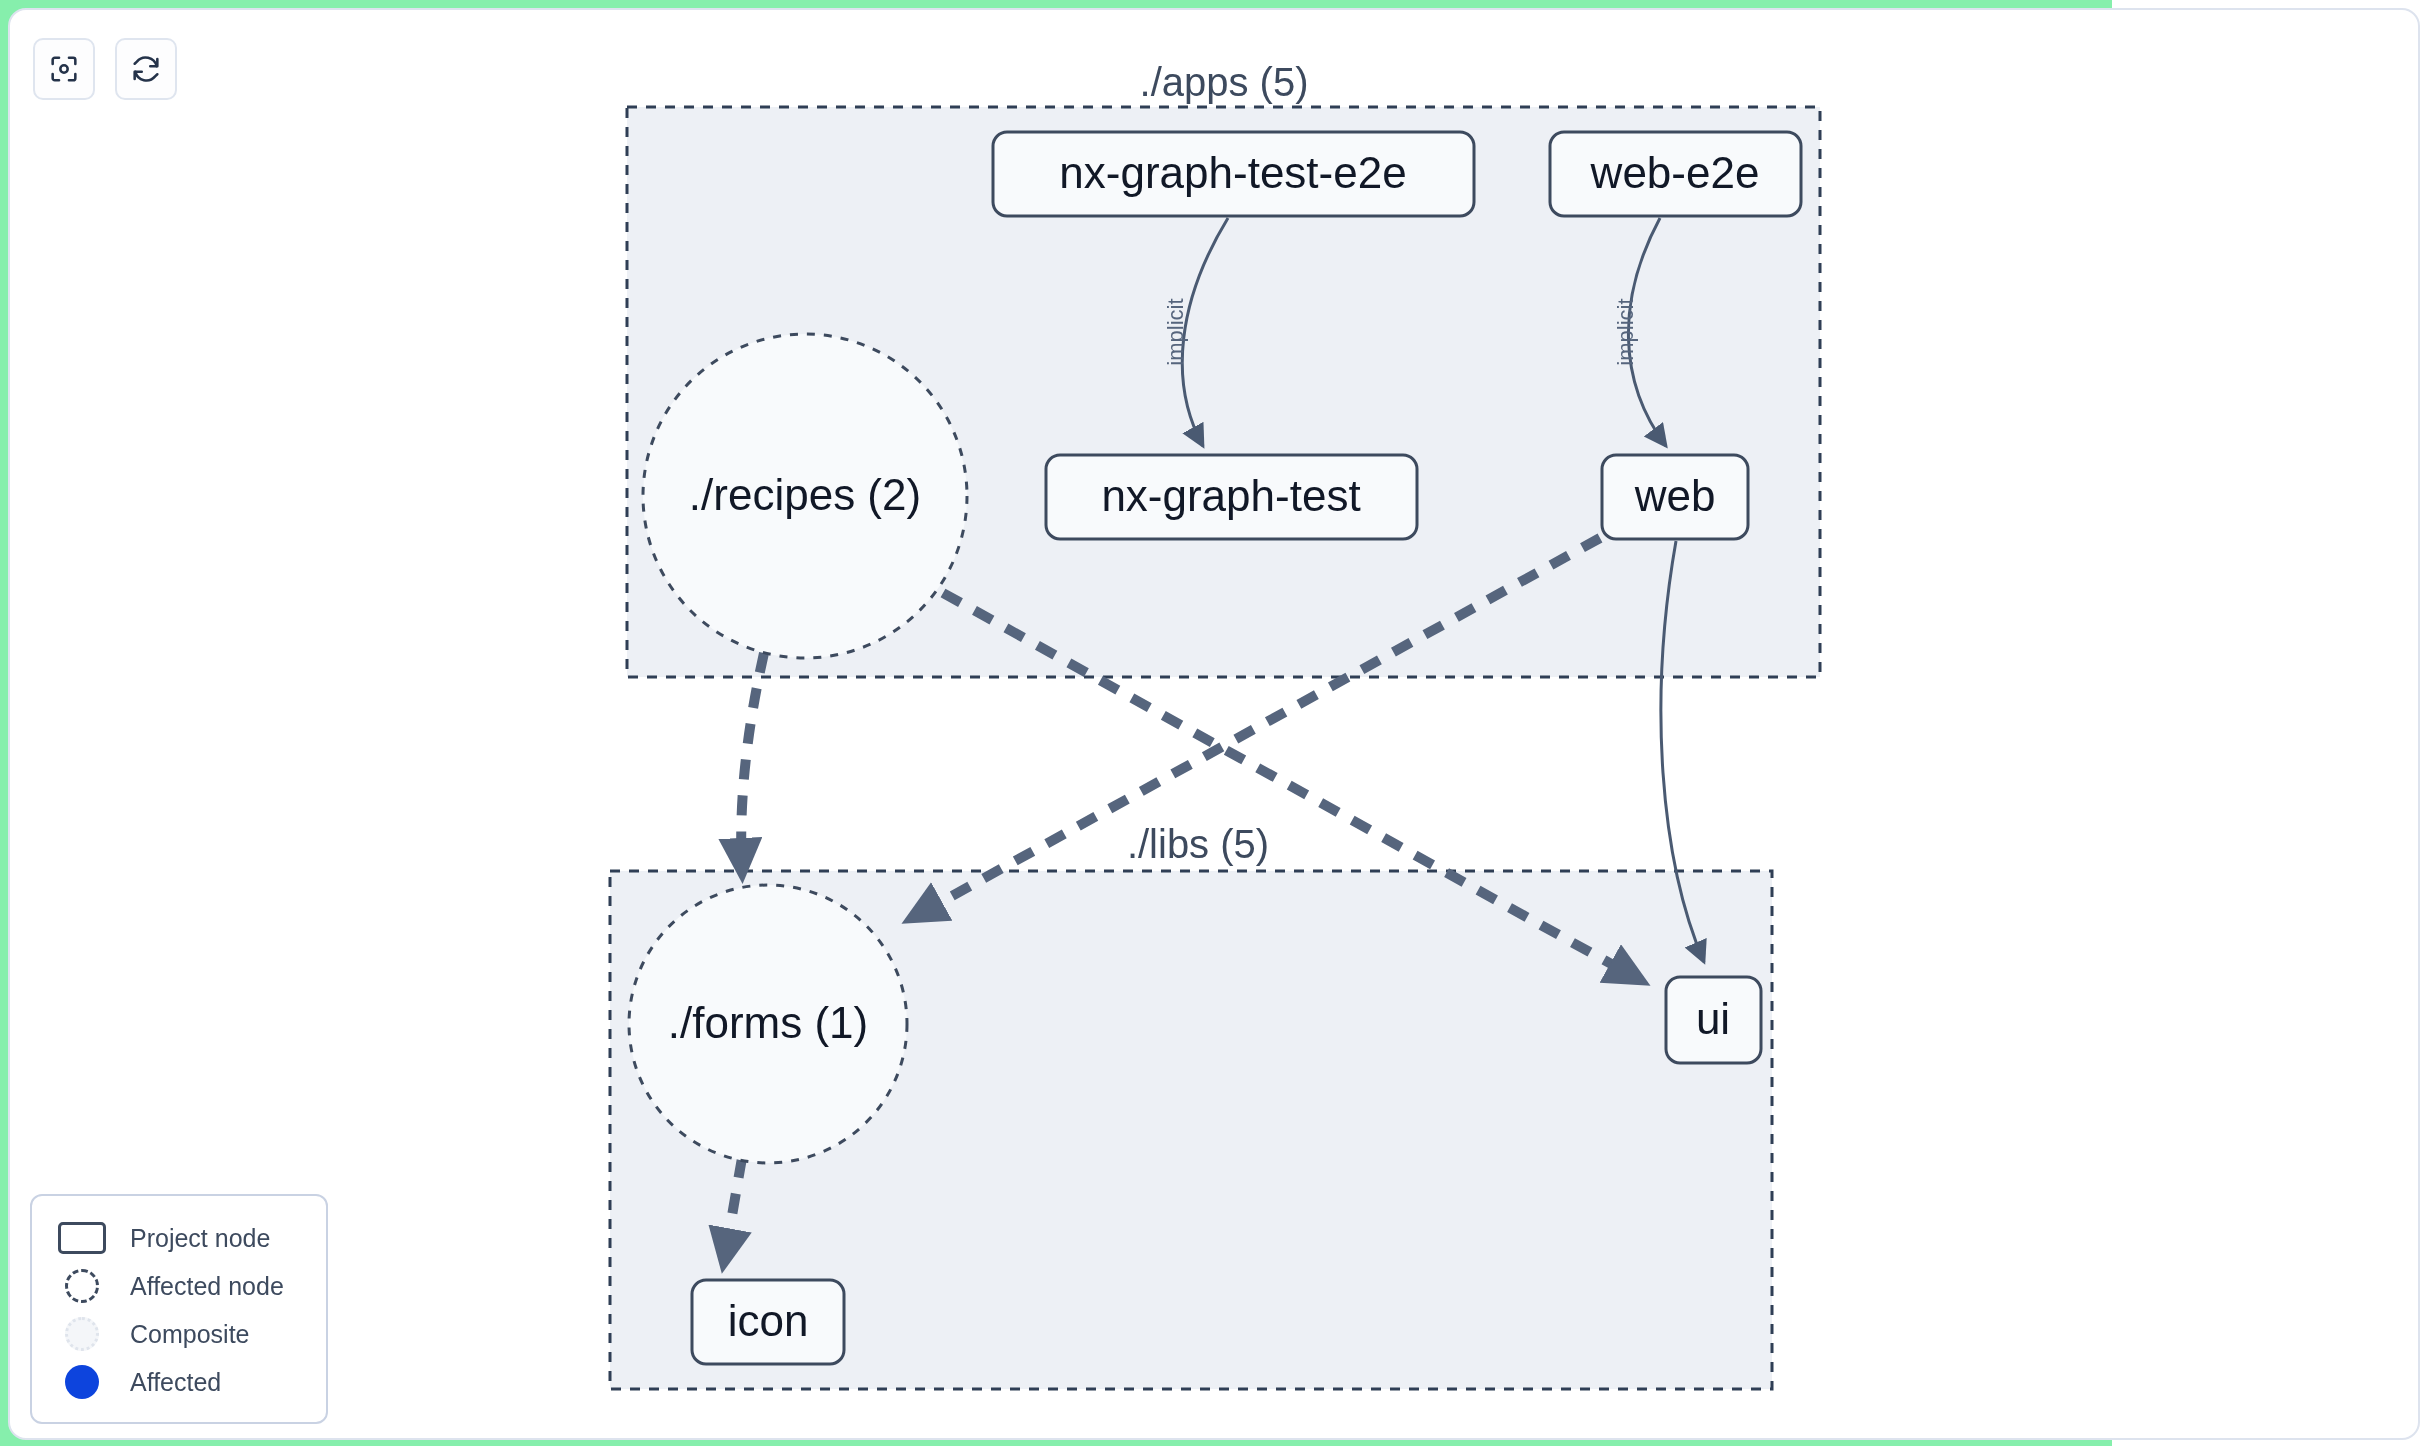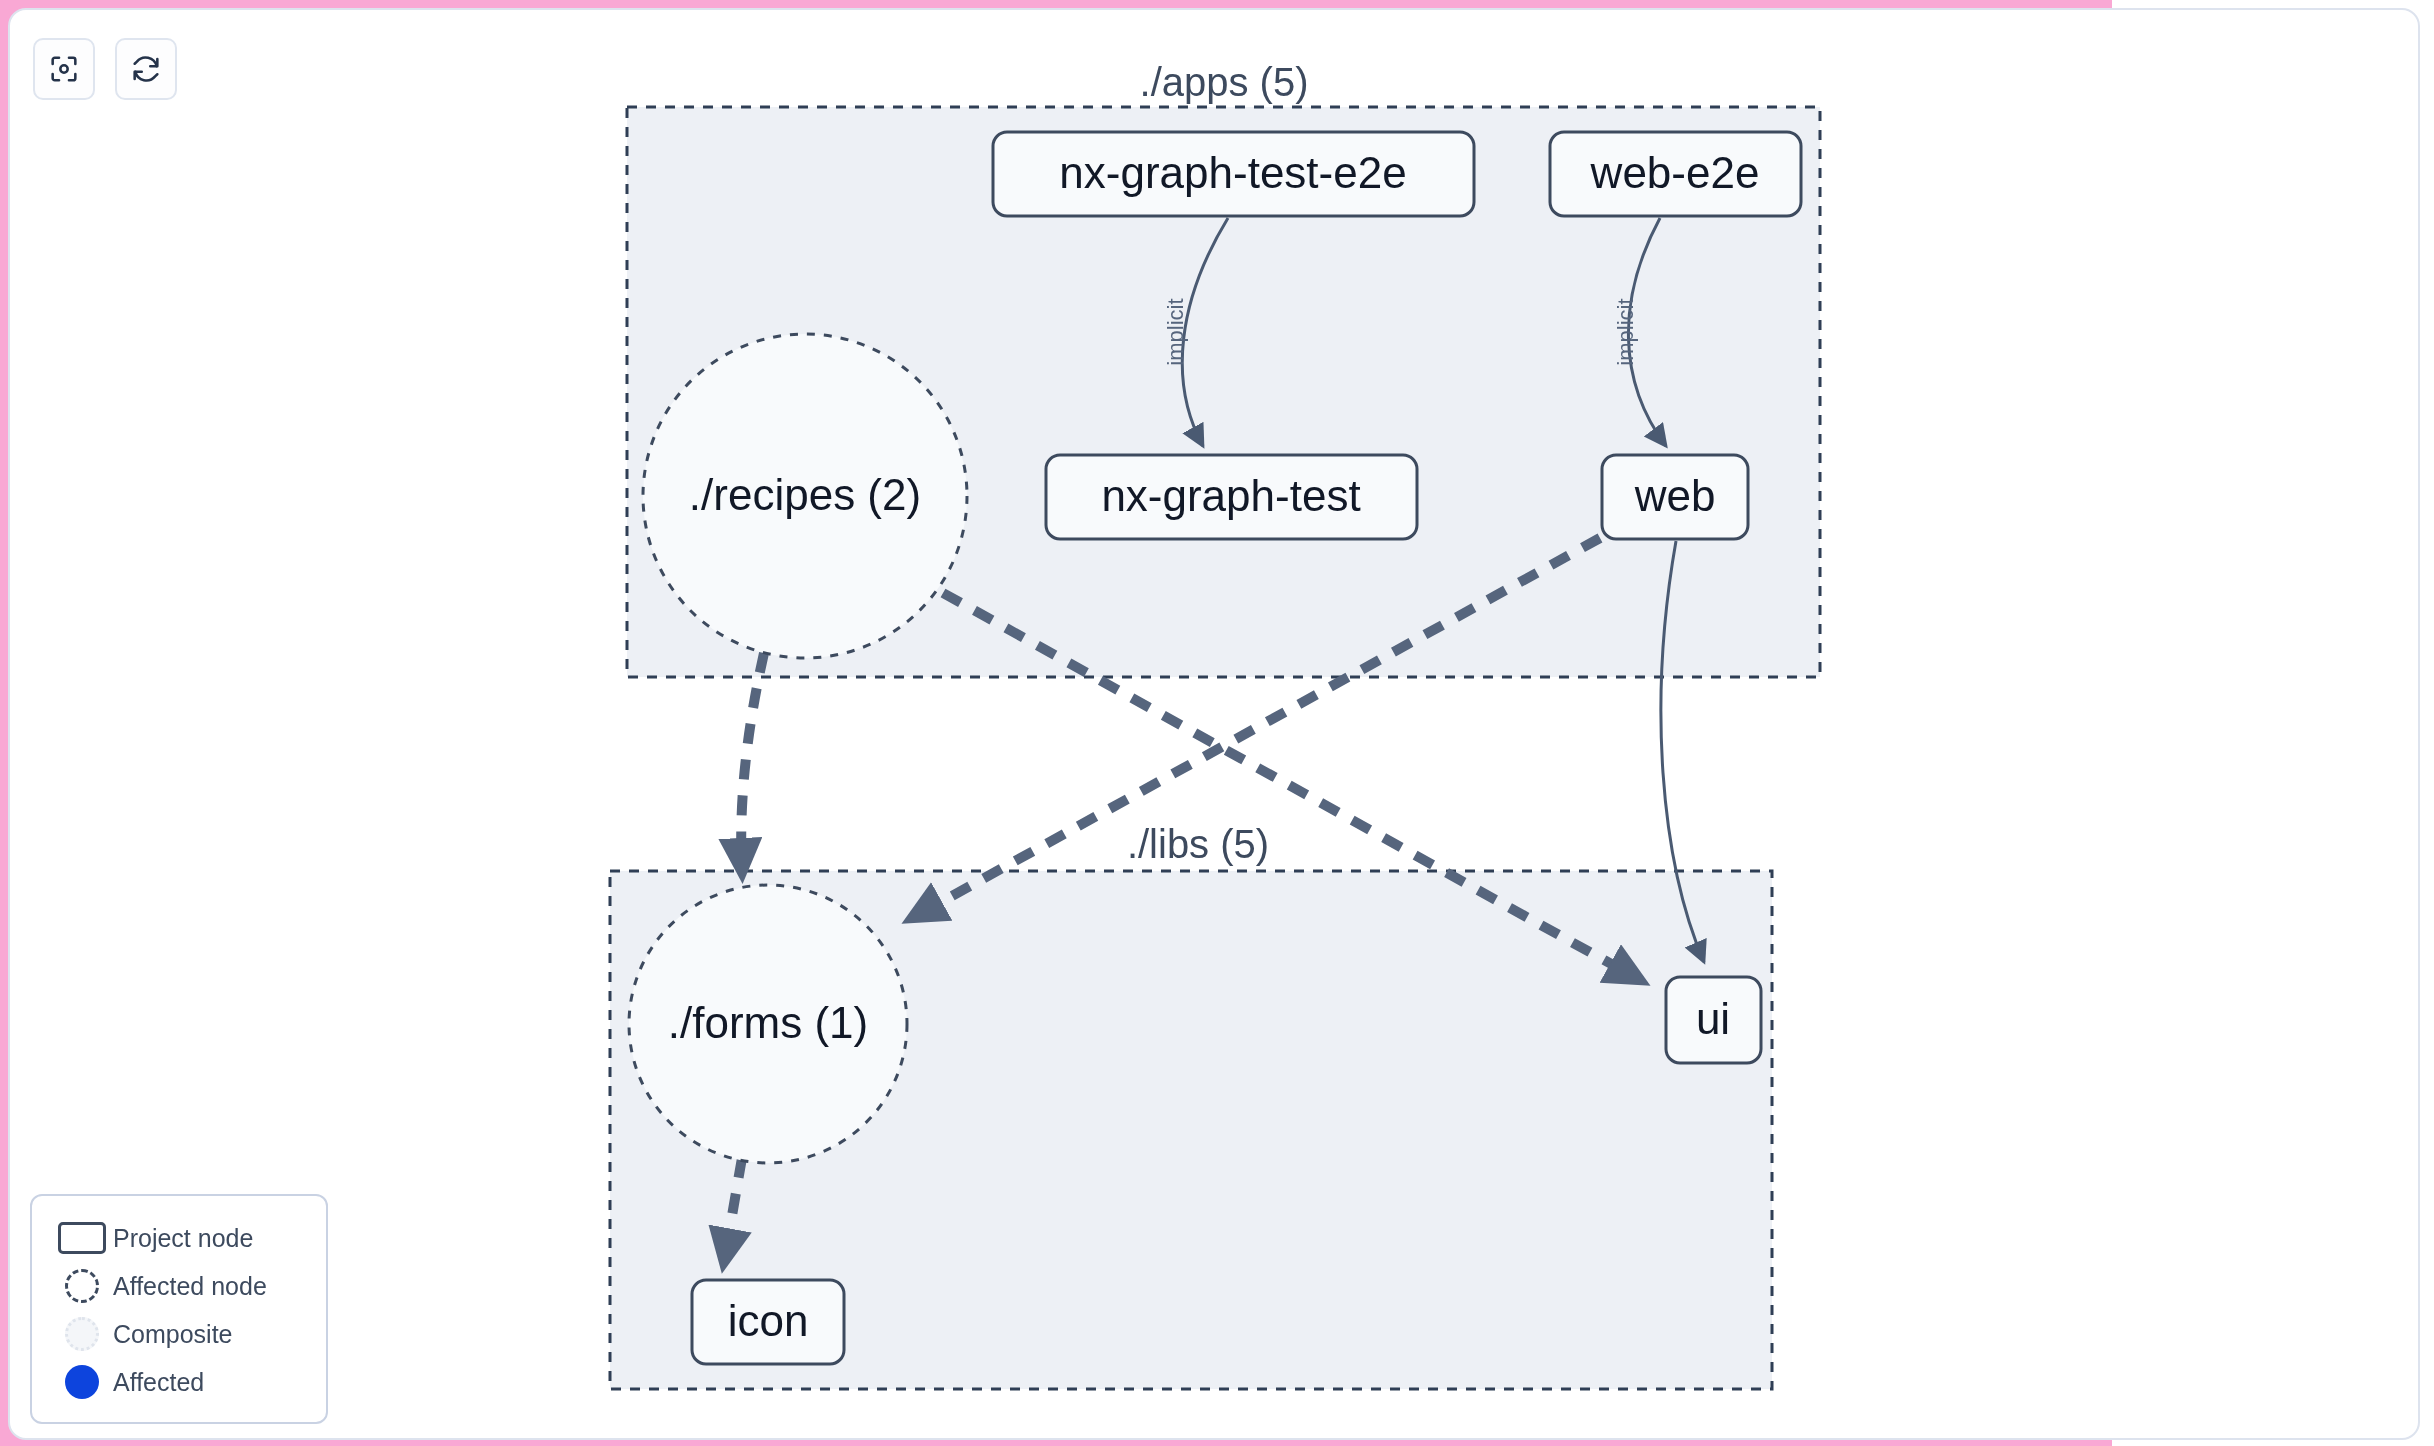--- a/index.html
+++ b/index.html
@@ -9,21 +9,21 @@
     width: 2434px;
     height: 1446px;
     overflow: hidden;
     font-family: "Liberation Sans", sans-serif;
   }
 
   #app {
     position: relative;
     width: 2112px;
     height: 1446px;
-    background: #f9a8d4;
+    background: #86efac;
   }
 
   
   .canvas-frame {
     position: absolute;
     left: 8px;
     top: 8px;
     width: 2412px;
     height: 1432px;
     border: 2px solid #dde3ee;
@@ -146,21 +146,21 @@
     width: 56px;
     display: flex;
     align-items: center;
     justify-content: center;
     flex: 0 0 auto;
   }
   .legend-text {
     font-family: "Liberation Sans", sans-serif;
     font-size: 25px;
     color: #3d4a5e;
-    margin-left: 3px;
+    margin-left: 20px;
     white-space: nowrap;
   }
   .sw-project {
     width: 48px; height: 32px;
     border: 3px solid #3d4a5e;
     border-radius: 5px;
     background: #ffffff;
     box-sizing: border-box;
   }
   .sw-composite {

